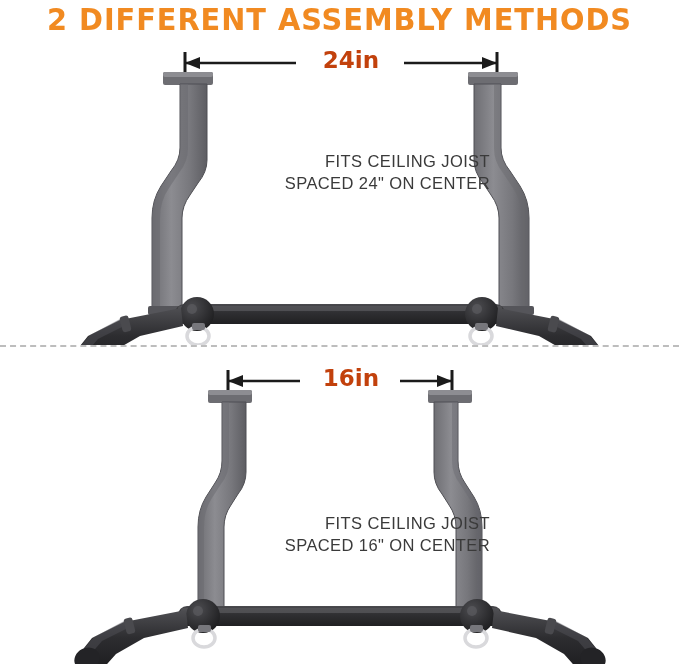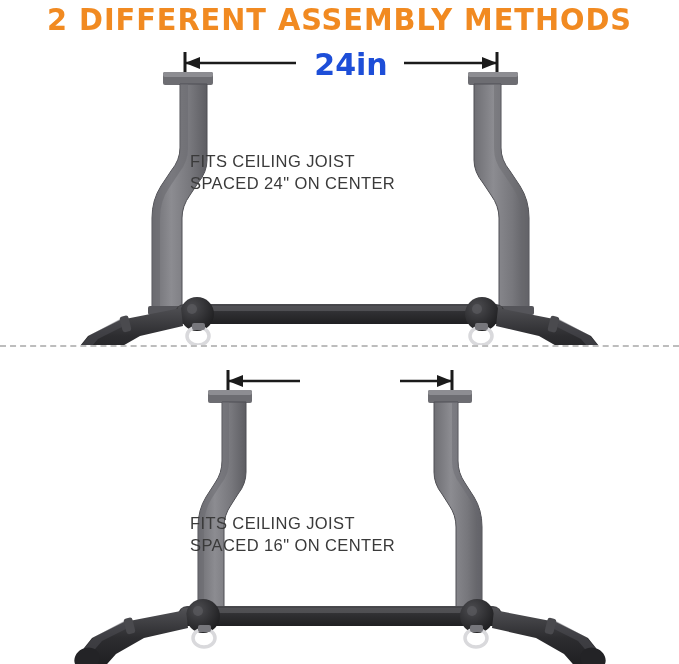--- a/index.html
+++ b/index.html
@@ -43,29 +43,29 @@
   .panel {
     position: absolute;
     left: 0;
     width: 679px;
   }
   .panel-top { top: 40px; height: 305px; }
   .panel-bottom { top: 352px; height: 312px; }
 
   .dim-label {
     position: absolute;
-    font-size: 30px;
+    font-size: 23px;
     font-weight: bold;
-    color: #1d4ed8;
+    color: #c2410c;
     font-family: "DejaVu Sans", sans-serif;
     text-align: center;
   }
   .caption {
     position: absolute;
-    text-align: left;
+    text-align: right;
     font-size: 16.5px;
     color: #3a3a3a;
     line-height: 22px;
     letter-spacing: 0.4px;
     white-space: pre-line;
     font-family: "Liberation Sans", sans-serif;
   }
   svg { display: block; }
   .svg-wrap { position: absolute; left: 0; top: 0; }
 </style>
@@ -238,17 +238,18 @@
 
         <g>
           <path d="M494,258 L556,270 L588,286 L596,296 L604,310 L580,320 L564,302 L536,286 L492,276 Z" fill="url(#gGrip16)"></path>
           <path d="M556,269 L586,285 L598,299 L590,303 L578,289 L550,275 Z" fill="#55555a" opacity="0.45"></path>
           <rect x="546" y="266" width="9" height="16" rx="3" fill="#4a4a4e" transform="rotate(14 550 274)"></rect>
           <ellipse cx="593" cy="307" rx="13" ry="11" fill="#232326" transform="rotate(26 593 307)"></ellipse>
         </g>
       </svg>
     </div>
 
+    <div class="dim-label" style="left:296px; top:13px; width:110px;">16in</div>
     <div class="caption" style="left:190px; top:160px; width:300px;">FITS CEILING JOIST
 SPACED 16" ON CENTER</div>
   </div>
 
 </div>
 
 </body></html>

